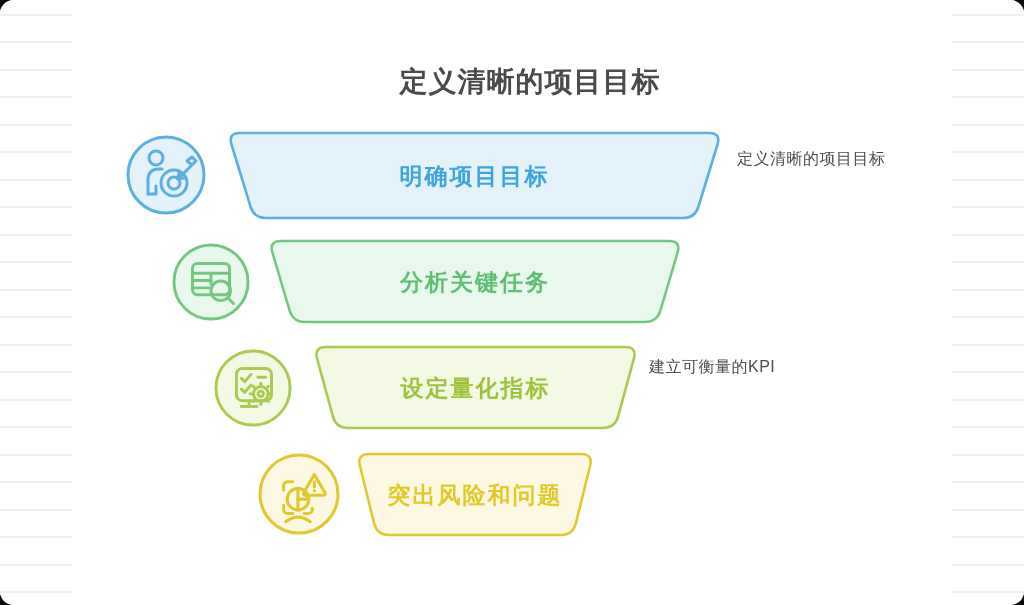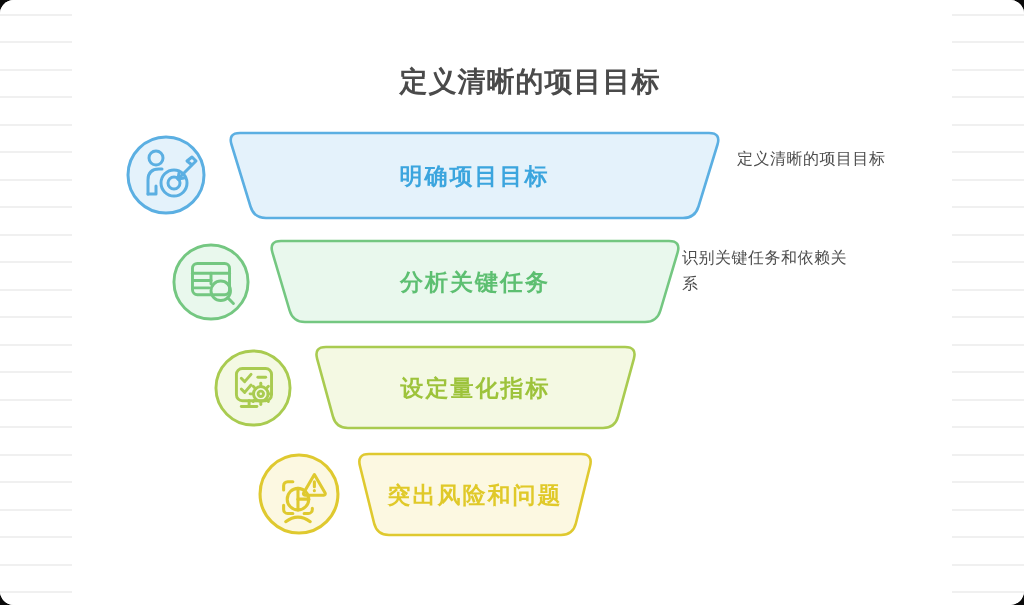--- a/index.html
+++ b/index.html
@@ -76,21 +76,20 @@
           <line x1="21" y1="46" x2="38" y2="46"></line>
           <circle cx="50" cy="49" r="10"></circle>
           <line x1="57" y1="56" x2="63" y2="62"></line>
         </g>
       </svg>
     </div>
     <svg class="trap" width="418" height="87" style="left: 266px; top: 238px;">
       <path class="trap-path" d="M 12 0 L 400 0 Q 412 0 408.6 11.5 L 391.4 69.5 Q 388 81 376 81 L 36 81 Q 24 81 20.6 69.5 L 3.4 11.5 Q 0 0 12 0 Z" transform="translate(3,3)" fill="#e9f8ed" stroke="#74c781"></path>
       <text class="trap-label" text-anchor="middle" x="209" y="51.5" fill="#5dbf71">分析关键任务</text>
     </svg>
-    <div class="note" style="left: 682px; top: 245px; width: 176px; color: rgb(77, 77, 77);">识别关键任务和依赖关系</div>
   </div>
 
   <div class="stage" style="color: rgb(169, 203, 80);">
     <div class="icon-wrap" style="left: 214px; top: 349px; height: 78px; width: 78px;">
       <svg viewBox="0 0 80 80">
         <circle class="icon-bg" cx="40" cy="40" r="38" stroke="currentColor" stroke-width="3" fill="#f4f9e3"></circle>
         <g class="glyph">
           <rect x="23" y="20" width="36" height="33" rx="6"></rect>
           <path d="M28 30 l3.5 3.5 l6.5 -7.5"></path>
           <path d="M28 41 l3.5 3.5 l6.5 -7.5"></path>
@@ -111,20 +110,21 @@
               <line x1="-5.3" y1="-5.3" x2="-7.8" y2="-7.8"></line>
             </g>
           </g>
         </g>
       </svg>
     </div>
     <svg class="trap" width="329" height="87" style="left: 311px; top: 344px;">
       <path class="trap-path" d="M 12 0 L 311 0 Q 323 0 319.9 11.6 L 304.1 69.4 Q 301 81 289 81 L 34 81 Q 22 81 18.9 69.4 L 3.1 11.6 Q 0 0 12 0 Z" transform="translate(3,3)" fill="#f4f9e3" stroke="#a9cb50"></path>
       <text class="trap-label" text-anchor="middle" x="164.5" y="51.5" fill="#9dc33b">设定量化指标</text>
     </svg>
+    <div class="note" style="left: 649px; top: 354px; width: 230px; color: rgb(77, 77, 77);">建立可衡量的KPI</div>
   </div>
 
   <div class="stage" style="color: rgb(223, 201, 47);">
     <div class="icon-wrap" style="left: 258px; top: 453px; height: 82px; width: 82px;">
       <svg viewBox="0 0 80 80">
         <circle class="icon-bg" cx="40" cy="40" r="38" stroke="currentColor" stroke-width="3" fill="#fcf8e1"></circle>
         <g class="glyph">
           <path d="M25 36 v-4 a4 4 0 0 1 4 -4 h5"></path>
           <path d="M25 51 v4 a4 4 0 0 0 4 4 h5"></path>
           <path d="M53 54 v1 a4 4 0 0 1 -4 4 h-4"></path>

